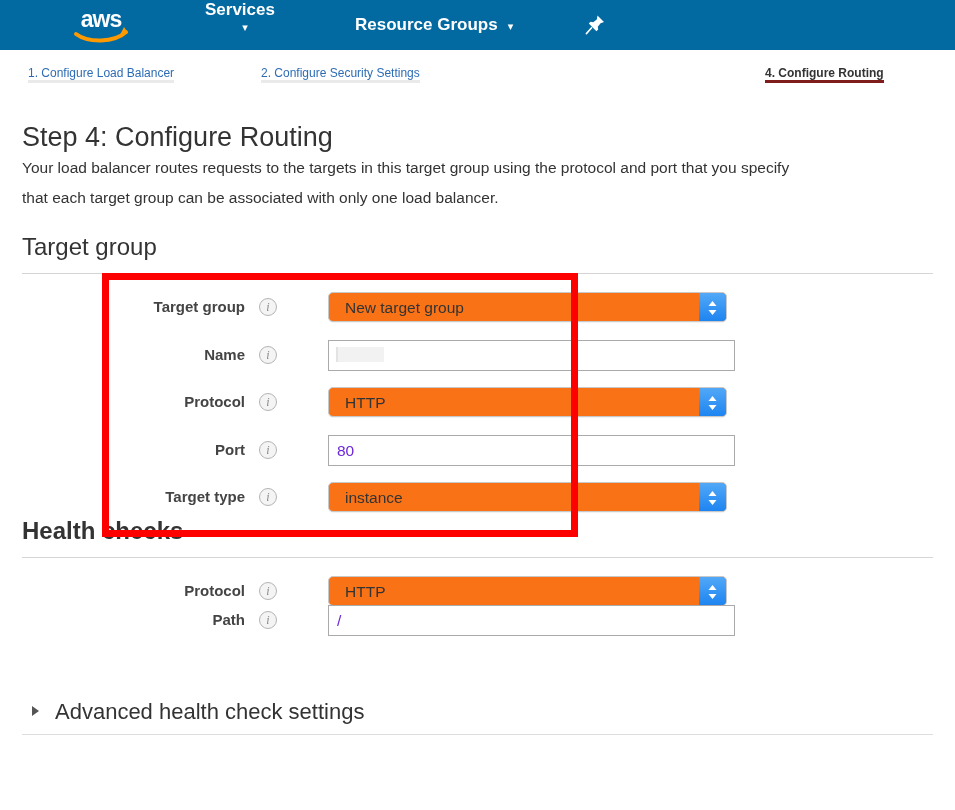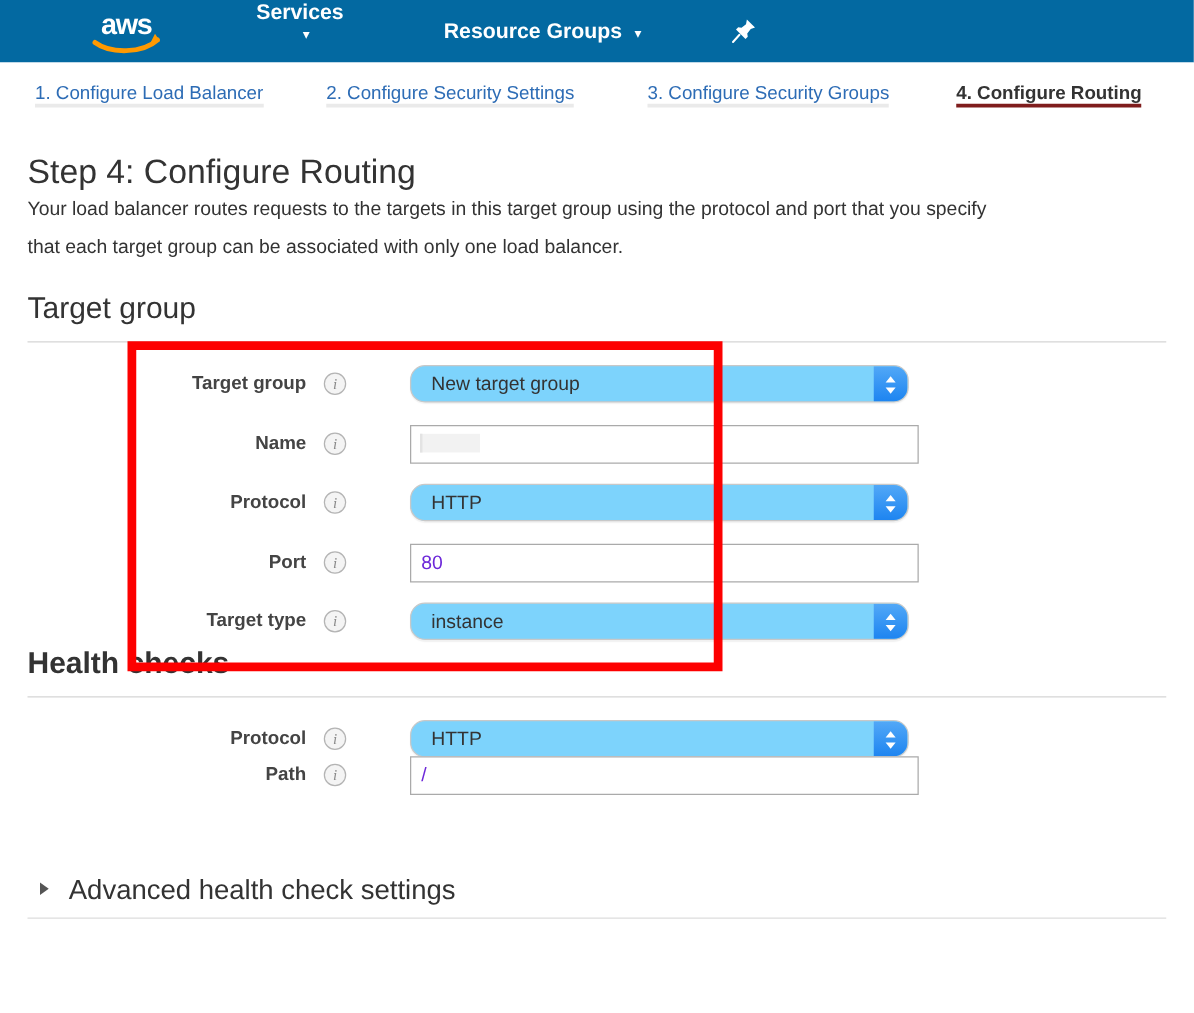--- a/index.html
+++ b/index.html
@@ -49,21 +49,21 @@
 
   
   #tabbar {
     position: absolute; top: 50px; left: 0;
     width: 955px; height: 50px;
     background: #ffffff;
   }
   .tab {
     position: absolute;
     top: 16px;
-    font-size: 15px;
+    font-size: 12px;
     white-space: nowrap;
   }
   .tab .tab-label { display: block; }
   .tab.inactive .tab-label { color: #2d6cb5; }
   .tab.inactive { border-bottom: 3px solid #eaeaea; }
   .tab.active .tab-label { color: #333333; font-weight: bold; }
   .tab.active { border-bottom: 3px solid #7f1d1d; }
   #tab-0 { left: 28px; }
   #tab-1 { left: 261px; }
   #tab-2 { left: 518px; }
@@ -147,22 +147,22 @@
     text-align: center;
     line-height: 17px;
   }
   .field-select {
     position: absolute;
     left: 328px;
     top: 0;
     width: 399px;
     height: 30px;
     border: 1px solid #c8c8c8;
-    border-radius: 12px;
-    background: #7dd3fc;
+    border-radius: 5px;
+    background: #f97316;
     box-shadow: 0 1px 1px rgba(0,0,0,0.06);
     font-size: 15.5px;
     color: #333333;
     line-height: 29px;
     padding-left: 16px;
     white-space: nowrap;
     overflow: hidden;
   }
   .stepper {
     position: absolute;
@@ -277,23 +277,20 @@
   </svg>
 </div>
 
 <div id="tabbar">
   <div class="tab inactive" id="tab-0">
     <span class="tab-label">1. Configure Load Balancer</span>
   </div>
   <div class="tab inactive" id="tab-1">
     <span class="tab-label">2. Configure Security Settings</span>
   </div>
-  <div class="tab inactive" id="tab-2">
-    <span class="tab-label">3. Configure Security Groups</span>
-  </div>
   <div class="tab active" id="tab-3">
     <span class="tab-label">4. Configure Routing</span>
   </div>
 </div>
 
 <div id="content">
 
   <div id="page-title">Step 4: Configure Routing</div>
   <div class="desc-line" id="desc-0">Your load balancer routes requests to the targets in this target group using the protocol and port that you specify</div>
   <div class="desc-line" id="desc-1">that each target group can be associated with only one load balancer.</div>

